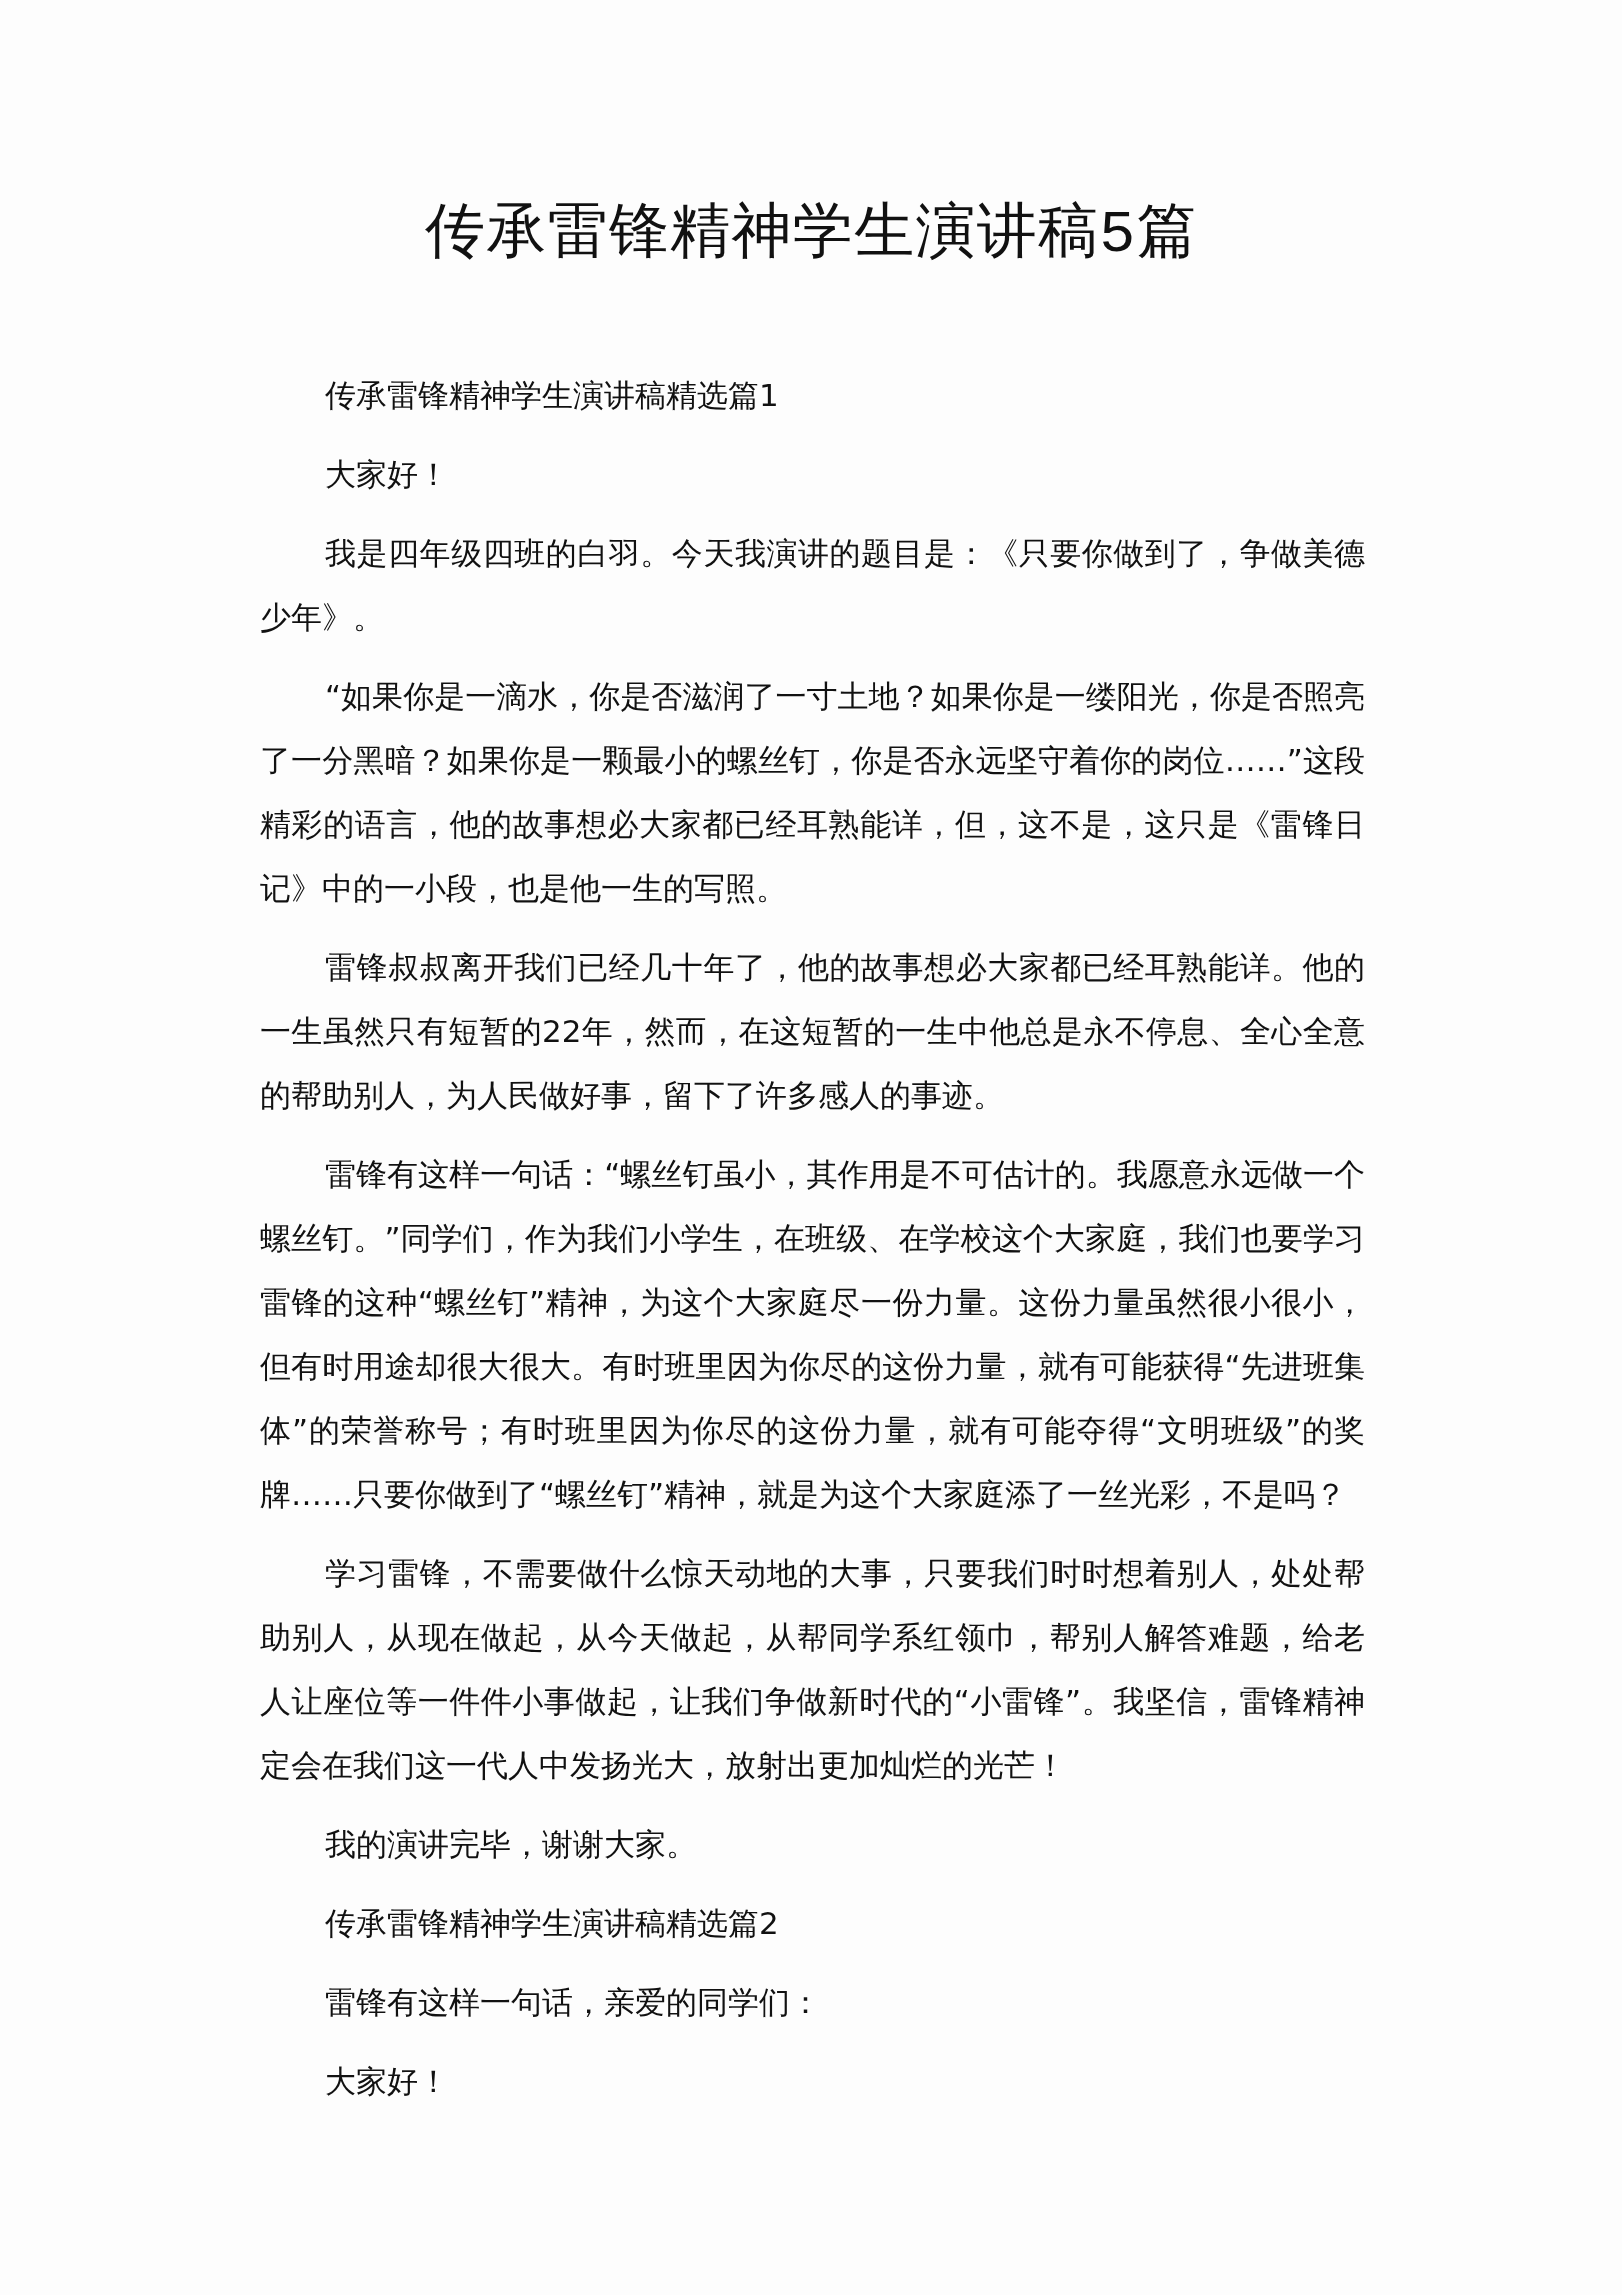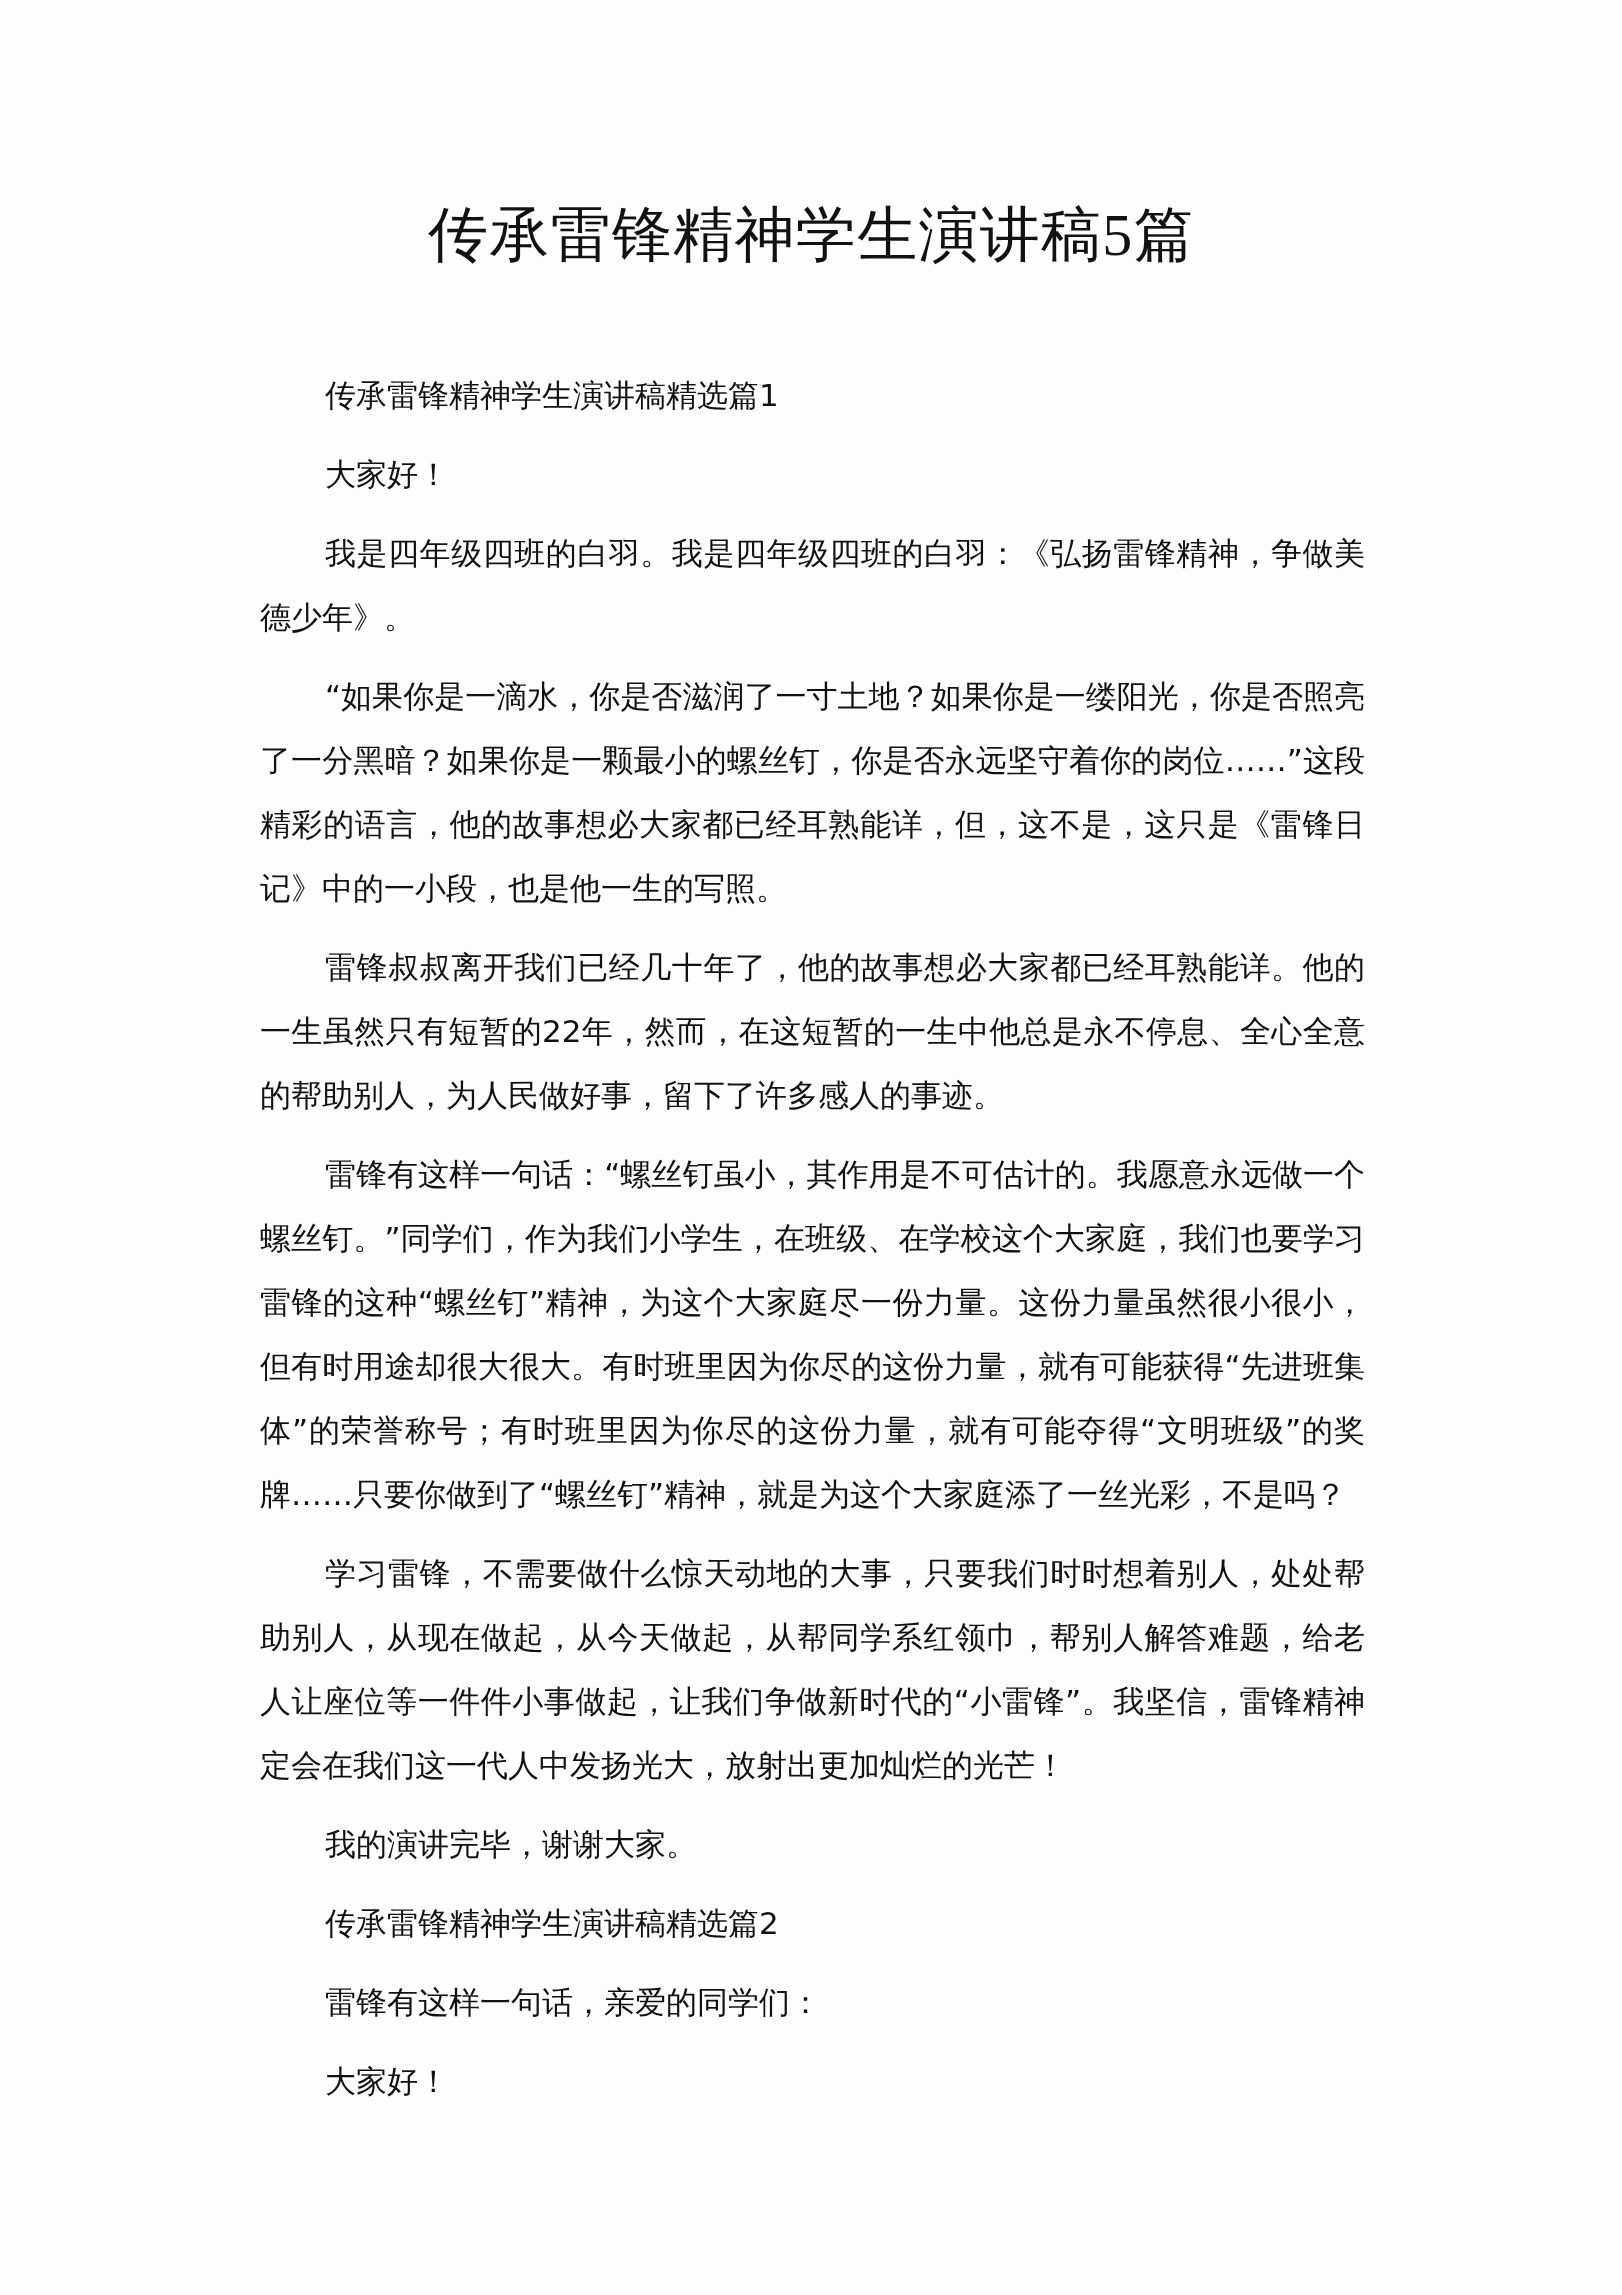--- a/index.html
+++ b/index.html
@@ -25,21 +25,21 @@
     }
     .title {
       position: absolute;
       left: 0;
       width: 1623px;
       top: 196px;
       text-align: center;
       font-size: 60px;
       line-height: 79px;
       letter-spacing: 1.3px;
-      font-family: Liberation Serif, serif;
+      font-family: Liberation Mono, monospace;
       font-weight: normal;
       margin: 0;
     }
     .body-text {
       position: absolute;
       left: 245px;
       top: 348px;
       width: 1135px;
       font-size: 31px;
       line-height: 64px;
@@ -54,21 +54,21 @@
   </style>
 </head>
 <body>
 
 <div class="page">
   <h1 class="title">传承雷锋精神学生演讲稿5篇</h1>
 
   <div class="body-text">
     <p class="p">传承雷锋精神学生演讲稿精选篇1</p>
     <p class="p">大家好！</p>
-    <p class="p">我是四年级四班的白羽。我是四年级四班的白羽：《弘扬雷锋精神，争做美德少年》。</p>
+    <p class="p">我是四年级四班的白羽。今天我演讲的题目是：《只要你做到了，争做美德少年》。</p>
     <p class="p">“如果你是一滴水，你是否滋润了一寸土地？如果你是一缕阳光，你是否照亮了一分黑暗？如果你是一颗最小的螺丝钉，你是否永远坚守着你的岗位……”这段精彩的语言，他的故事想必大家都已经耳熟能详，但，这不是，这只是《雷锋日记》中的一小段，也是他一生的写照。</p>
     <p class="p">雷锋叔叔离开我们已经几十年了，他的故事想必大家都已经耳熟能详。他的一生虽然只有短暂的22年，然而，在这短暂的一生中他总是永不停息、全心全意的帮助别人，为人民做好事，留下了许多感人的事迹。</p>
     <p class="p">雷锋有这样一句话：“螺丝钉虽小，其作用是不可估计的。我愿意永远做一个螺丝钉。”同学们，作为我们小学生，在班级、在学校这个大家庭，我们也要学习雷锋的这种“螺丝钉”精神，为这个大家庭尽一份力量。这份力量虽然很小很小，但有时用途却很大很大。有时班里因为你尽的这份力量，就有可能获得“先进班集体”的荣誉称号；有时班里因为你尽的这份力量，就有可能夺得“文明班级”的奖牌……只要你做到了“螺丝钉”精神，就是为这个大家庭添了一丝光彩，不是吗？</p>
     <p class="p">学习雷锋，不需要做什么惊天动地的大事，只要我们时时想着别人，处处帮助别人，从现在做起，从今天做起，从帮同学系红领巾，帮别人解答难题，给老人让座位等一件件小事做起，让我们争做新时代的“小雷锋”。我坚信，雷锋精神定会在我们这一代人中发扬光大，放射出更加灿烂的光芒！</p>
     <p class="p">我的演讲完毕，谢谢大家。</p>
     <p class="p">传承雷锋精神学生演讲稿精选篇2</p>
     <p class="p">雷锋有这样一句话，亲爱的同学们：</p>
     <p class="p">大家好！</p>
   </div>
 </div>

